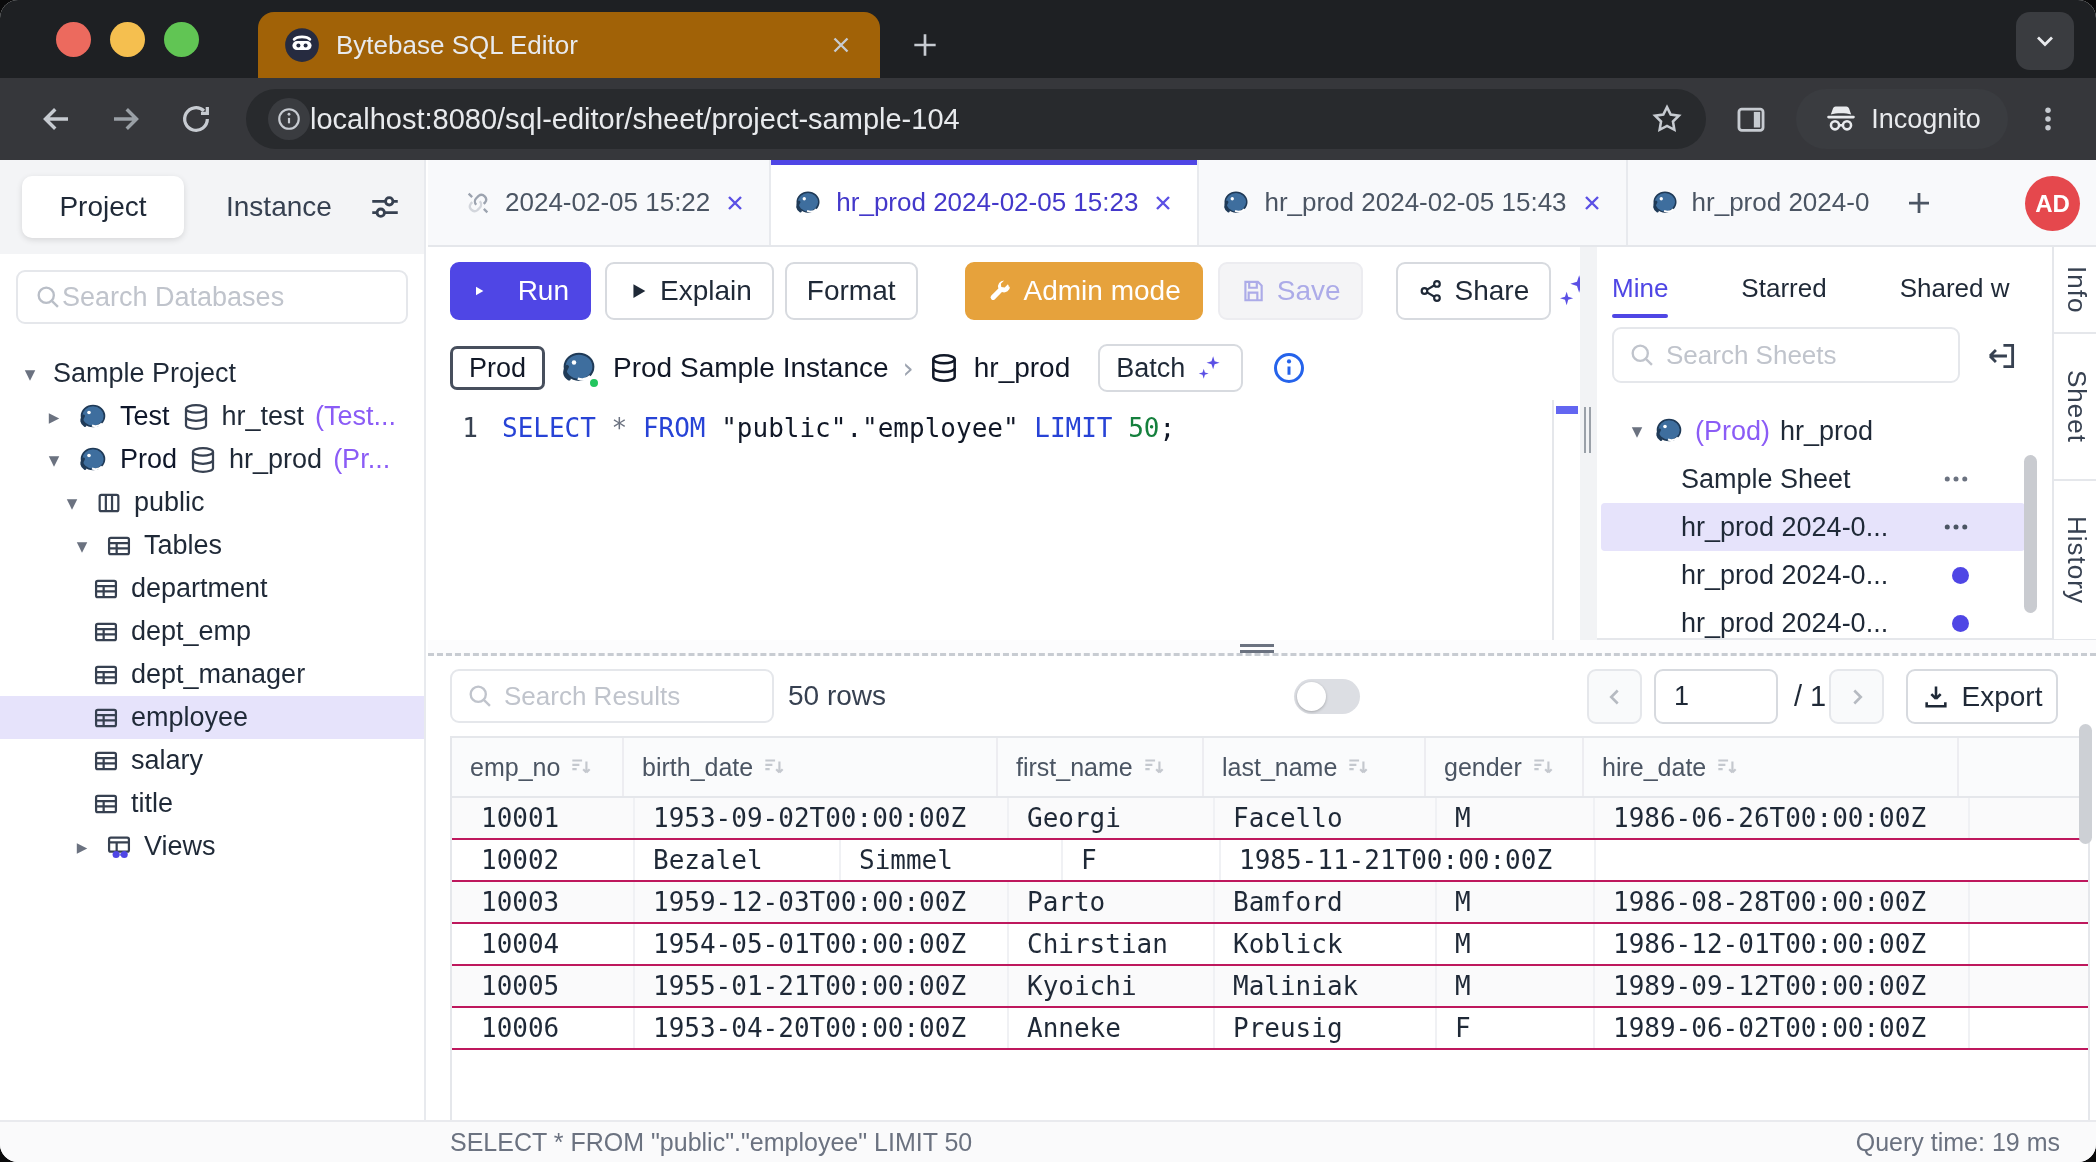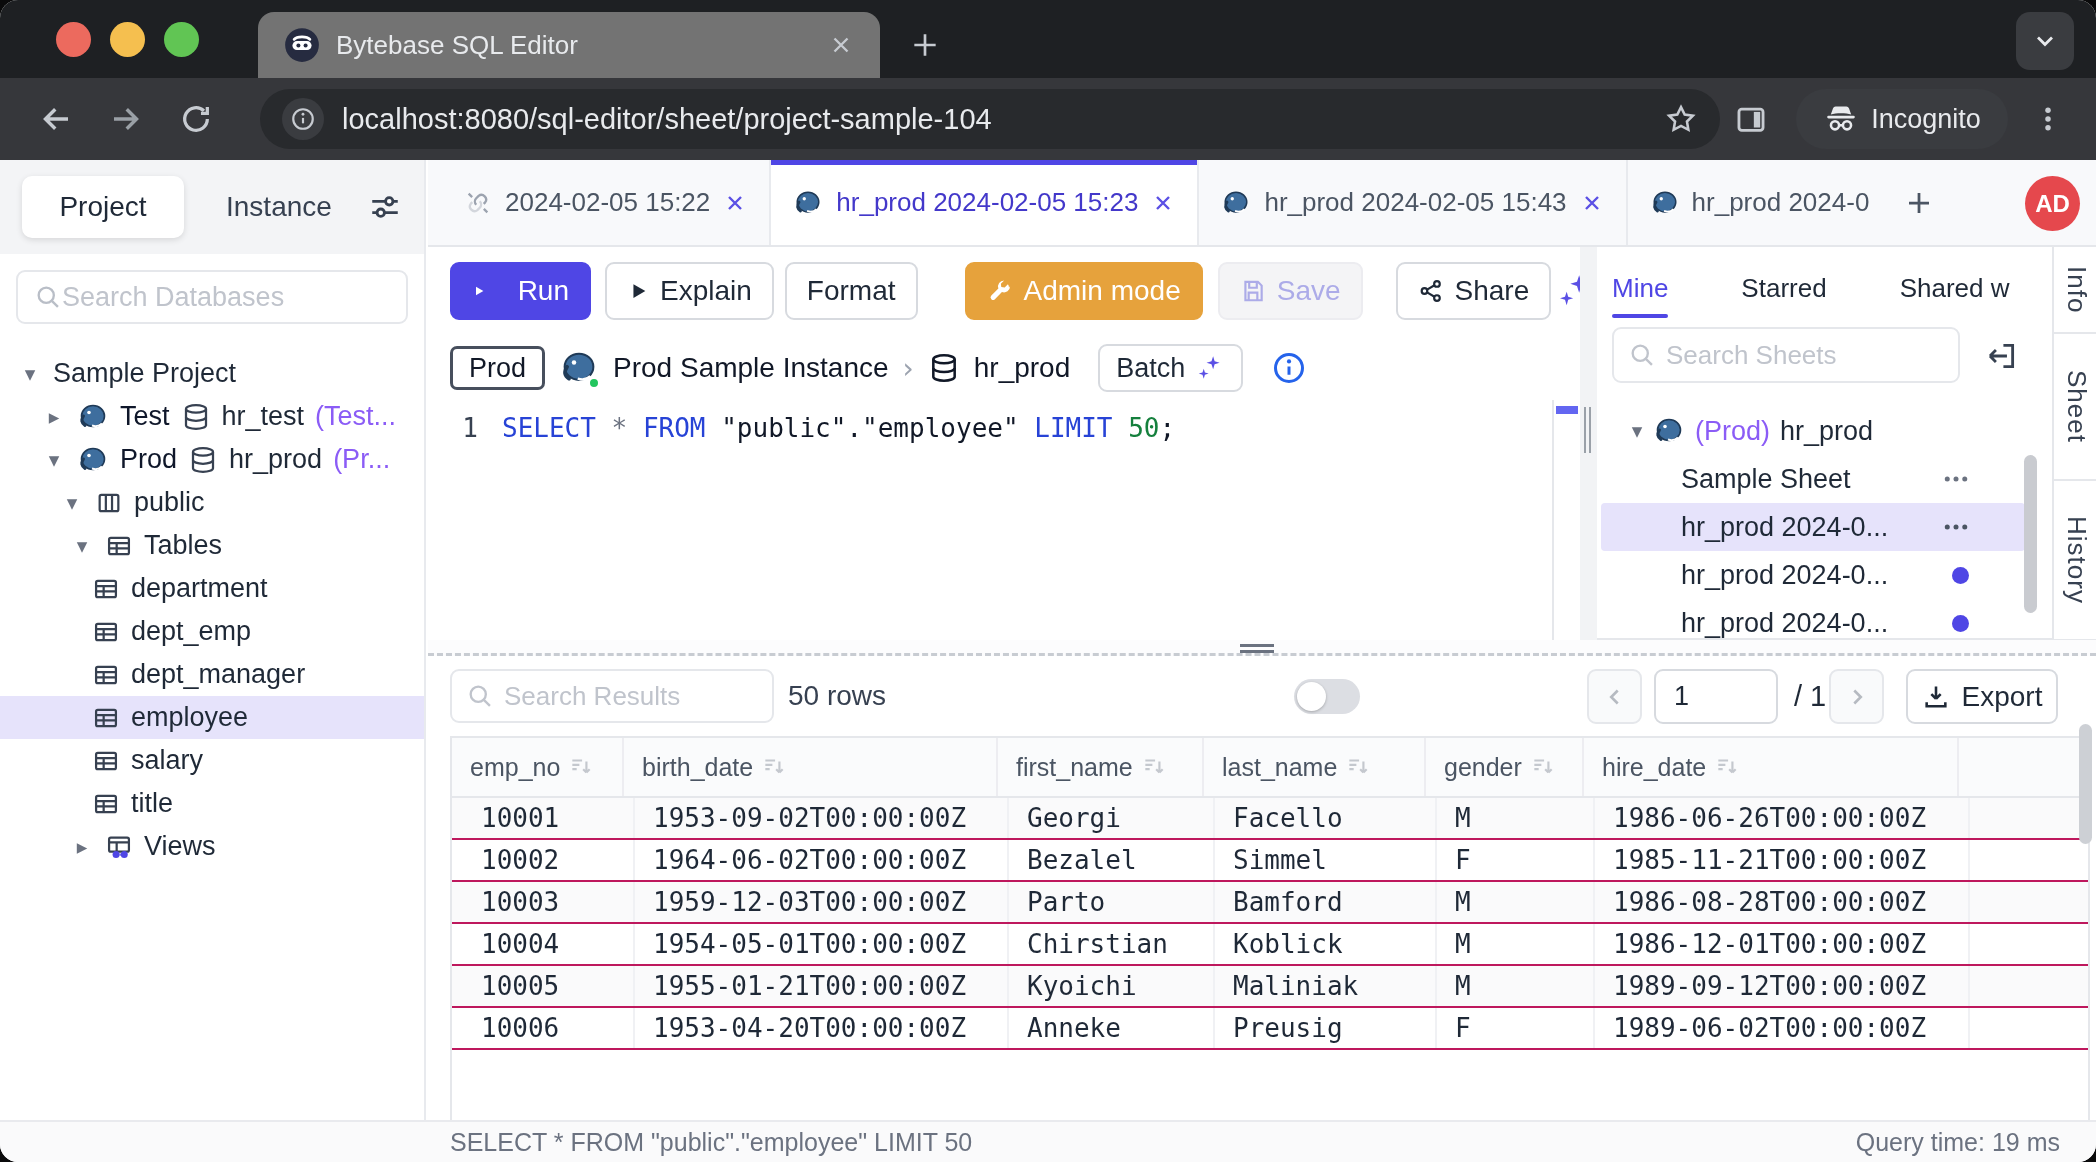--- a/index.html
+++ b/index.html
@@ -4,28 +4,28 @@
 <style>
   * { box-sizing:border-box; margin:0; padding:0; }
   html,body { background:#0a0a0b; }
   body { font-family:"Liberation Sans",sans-serif; }
   #window { position:relative; width:2096px; height:1162px; margin:0 auto; border-radius:18px; overflow:hidden; background:#fff; }
 
   
   .tabstrip { position:absolute; left:0; top:0; width:100%; height:78px; background:#1e2023; }
   .lights { position:absolute; left:56px; top:22px; display:flex; gap:19px; }
   .light { width:35px; height:35px; border-radius:50%; }
-  .btab { position:absolute; left:258px; top:12px; width:622px; height:66px; background:#737373; border-radius:16px 16px 0 0; display:flex; align-items:center; gap:16px; padding:0 26px; }
+  .btab { position:absolute; left:258px; top:12px; width:622px; height:66px; background:#a16207; border-radius:16px 16px 0 0; display:flex; align-items:center; gap:16px; padding:0 26px; }
   .btab-title { color:#e8eaed; font-size:26px; flex:1; white-space:nowrap; overflow:hidden; }
   .icon-btn { display:grid; place-items:center; }
   .newtab { position:absolute; left:900px; top:20px; width:50px; height:50px; color:#c7cbd1; }
   .win-chevron { position:absolute; right:22px; top:12px; width:58px; height:58px; border-radius:14px; background:#3a3c40; display:grid; place-items:center; }
   .navbar { position:absolute; left:0; top:78px; width:100%; height:82px; background:#36373b; }
   .nav-ic { position:absolute; top:15px; width:52px; height:52px; display:grid; place-items:center; border-radius:50%; }
-  .urlpill { position:absolute; left:260px; top:11px; width:1460px; height:60px; border-radius:30px; background:#282a2d; display:flex; align-items:center; padding:0 22px; gap:18px; }
+  .urlpill { position:absolute; left:246px; top:11px; width:1460px; height:60px; border-radius:30px; background:#282a2d; display:flex; align-items:center; padding:0 22px; }
   .urlinfo { width:42px; height:42px; border-radius:50%; background:#3a3c40; display:grid; place-items:center; flex:none; }
   .urltext { color:#e8eaed; font-size:29px; flex:1; white-space:nowrap; overflow:hidden; }
   .incog { position:absolute; left:1796px; top:11px; width:212px; height:60px; border-radius:30px; background:#3a3c40; display:flex; align-items:center; justify-content:center; gap:12px; color:#e8eaed; font-size:27px; }
 
   
   .sidebar { position:absolute; left:0; top:160px; width:426px; bottom:42px; background:#fff; border-right:2px solid #e8eaee; overflow:hidden; }
   .sb-top { height:94px; background:#f3f4f6; display:flex; align-items:center; padding:0 22px; }
   .sb-tab-active { width:162px; height:62px; background:#fff; border-radius:10px; box-shadow:0 2px 6px rgba(0,0,0,.12); display:grid; place-items:center; font-size:28px; color:#1f2937; }
   .sb-tab { margin-left:42px; font-size:28px; color:#374151; }
   .sb-filter { margin-left:auto; color:#374151; }
@@ -728,21 +728,20 @@
           <div class="td c0">10001</div>
           <div class="td c1">1953-09-02T00:00:00Z</div>
           <div class="td c2">Georgi</div>
           <div class="td c3">Facello</div>
           <div class="td c4">M</div>
           <div class="td c5">1986-06-26T00:00:00Z</div>
           <div class="td cf"></div>
         </div>
         <div class="tr">
           <div class="td c0">10002</div>
-          <div class="td c1">1964-06-02T00:00:00Z</div>
           <div class="td c2">Bezalel</div>
           <div class="td c3">Simmel</div>
           <div class="td c4">F</div>
           <div class="td c5">1985-11-21T00:00:00Z</div>
           <div class="td cf"></div>
         </div>
         <div class="tr">
           <div class="td c0">10003</div>
           <div class="td c1">1959-12-03T00:00:00Z</div>
           <div class="td c2">Parto</div>

